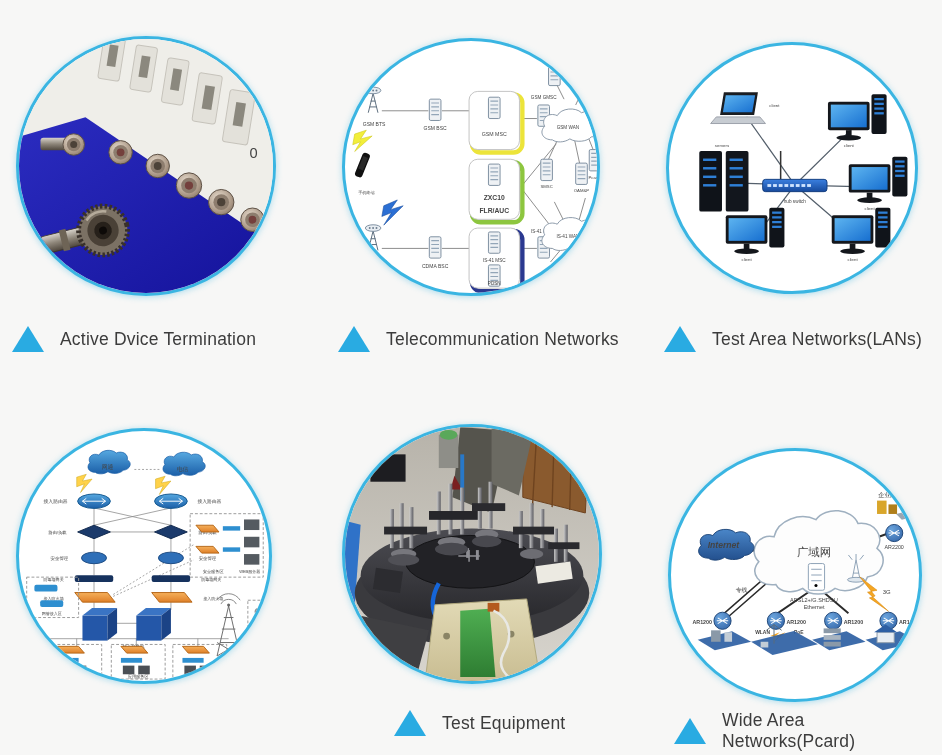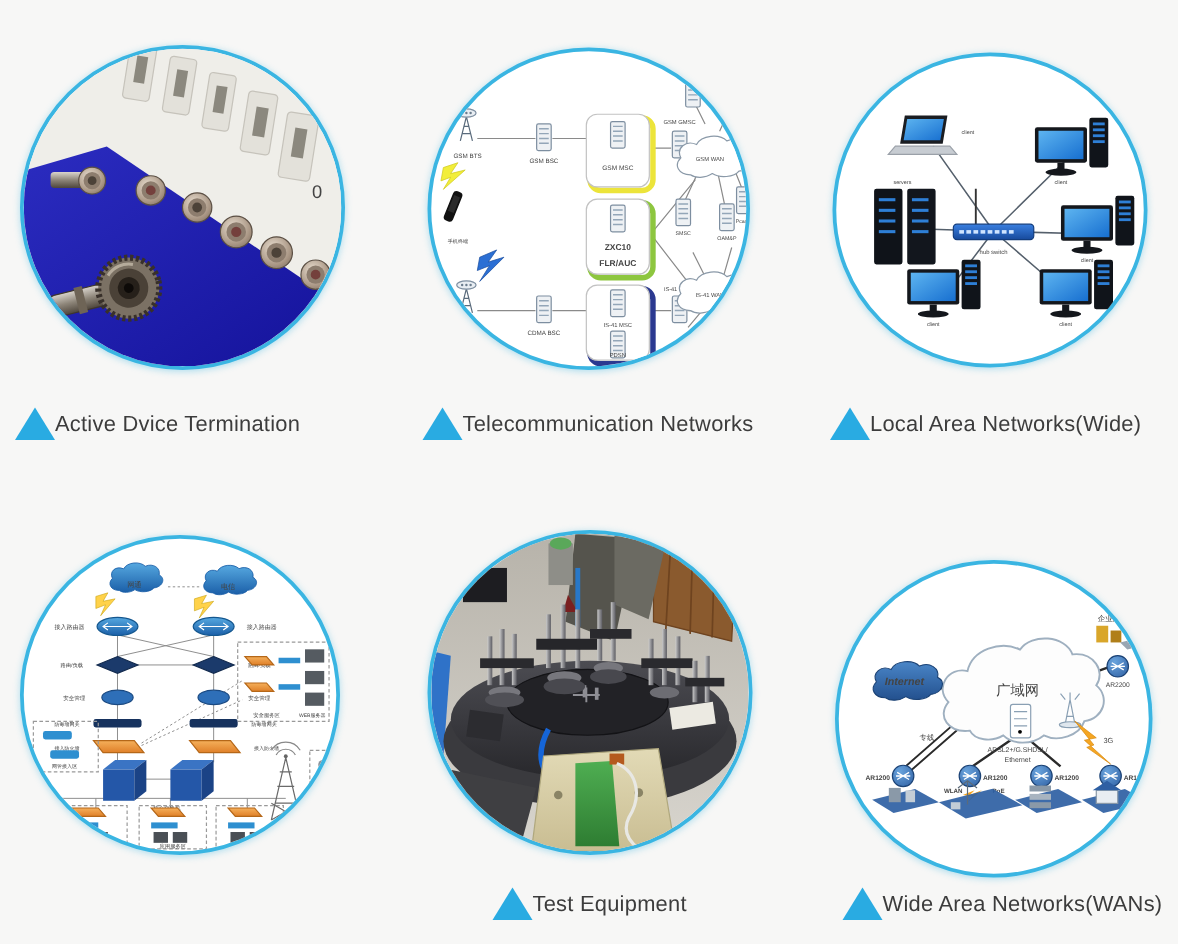--- a/index.html
+++ b/index.html
@@ -1,21 +1,21 @@
 <!DOCTYPE html>
 <html><head>
 <meta charset="utf-8">
 <style>
   html,body{margin:0;padding:0;background:#f7f7f6;}
   .stage{position:relative;width:942px;height:755px;overflow:hidden;background:#f7f7f6;
          font-family:"Liberation Sans",sans-serif;}
   .circle{position:absolute;border-radius:50%;border:3px solid #3ab5e2;background:#fff;
           overflow:hidden;box-shadow:0 1px 6px rgba(58,181,226,.40);}
   .circle svg{display:block;width:100%;height:100%;}
-  .caption{position:absolute;display:flex;align-items:center;}
+  .caption{position:absolute;display:flex;align-items:center;gap:16px;}
   .tri{width:0;height:0;border-left:16px solid transparent;border-right:16px solid transparent;
        border-bottom:26px solid #29abe2;}
   .caption span{font-size:17.5px;color:#3c3c3c;letter-spacing:.2px;}
   svg text{font-family:"Liberation Sans",sans-serif;fill:#444;}
 </style>
 </head>
 <body>
 
 <div class="stage">
 
@@ -551,24 +551,24 @@
   <div class="caption" style="left:12px;top:326px">
     <div class="tri"></div>
     <span>Active Dvice Termination</span>
   </div>
   <div class="caption" style="left:338px;top:326px">
     <div class="tri"></div>
     <span>Telecommunication Networks</span>
   </div>
   <div class="caption" style="left:664px;top:326px">
     <div class="tri"></div>
-    <span>Local Area Networks(Wide)</span>
+    <span>Test Area Networks(LANs)</span>
   </div>
   <div class="caption" style="left:394px;top:710px">
     <div class="tri"></div>
     <span>Test Equipment</span>
   </div>
   <div class="caption" style="left:674px;top:710px">
     <div class="tri"></div>
-    <span>Wide Area Networks(WANs)</span>
+    <span>Wide Area Networks(Pcard)</span>
   </div>
 
 </div>
 
 </body></html>

